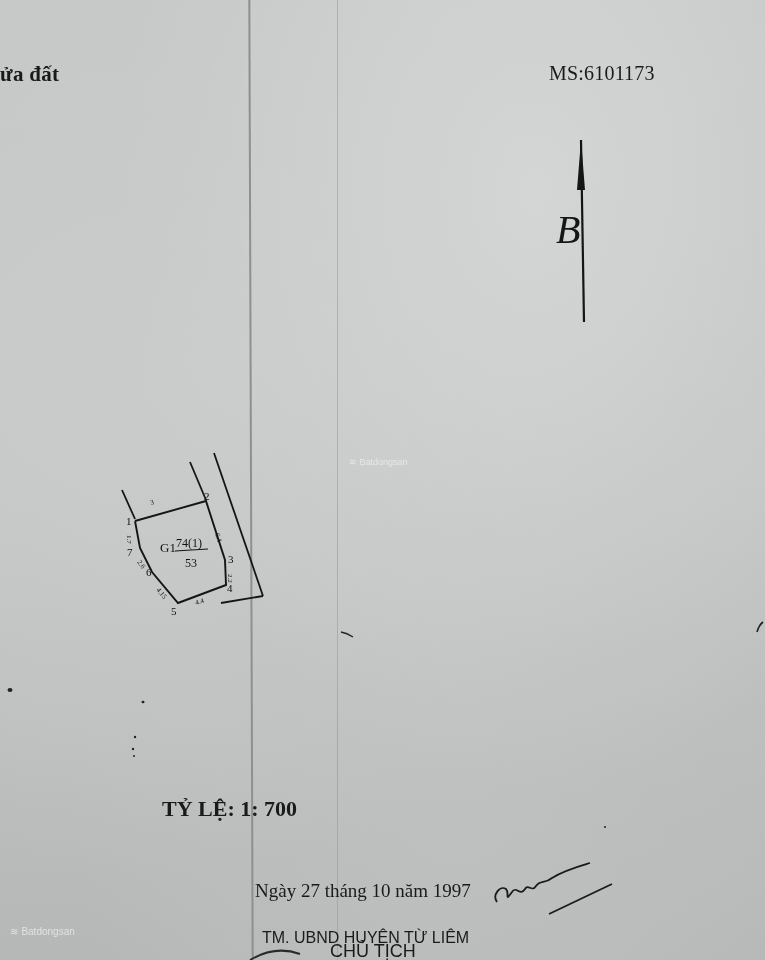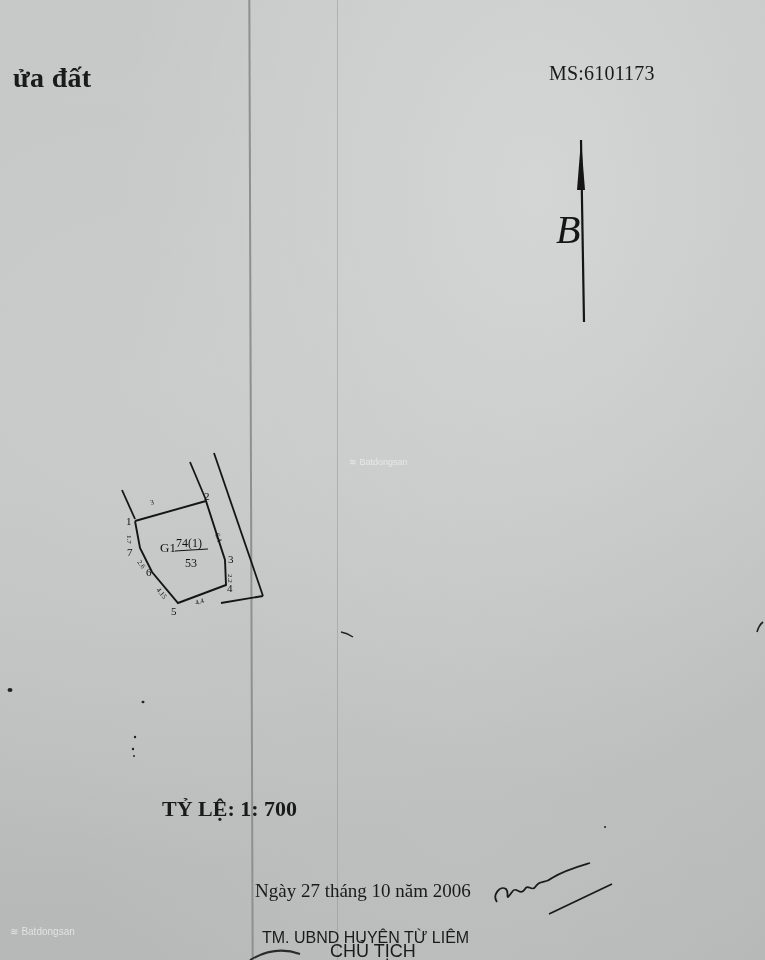--- a/index.html
+++ b/index.html
@@ -17,21 +17,21 @@
       radial-gradient(ellipse at 60% 75%, #bfc1c1 0%, rgba(191,193,193,0) 60%),
       linear-gradient(180deg, #c6c7c7 0%, #c3c4c4 50%, #b6b8b8 100%);
   }
   .fold-line {
     position: absolute; top: 0; width: 2px; height: 960px;
     background: #8e8f90;
   }
   .fold-line.main { left: 250px; transform: skewX(0.2deg); }
   .fold-line.faint { left: 337px; width: 1px; background: rgba(140,142,142,0.45); }
   .txt { position: absolute; white-space: nowrap; }
-  .header-left { left: 0; top: 62px; font-size: 28px; font-weight: bold; letter-spacing: 0.3px; padding-left: 13px; }
+  .header-left { left: 0; top: 62px; font-size: 21px; font-weight: bold; letter-spacing: 0.3px; }
   .header-right { left: 549px; top: 62px; font-size: 20px; letter-spacing: 0.2px; }
   .scale { left: 162px; top: 796px; font-size: 22px; font-weight: bold; }
   .date-line { left: 255px; top: 880px; font-size: 19px; }
   .org-line { left: 262px; top: 929px; font-family: "Liberation Sans", sans-serif; font-size: 16px; }
   .title-line { left: 330px; top: 941px; font-family: "Liberation Sans", sans-serif; font-size: 18px; }
   .watermark {
     position: absolute; display: flex; align-items: center; gap: 3px;
     color: rgba(240,240,240,0.75); font-family: "Liberation Sans", sans-serif;
   }
   .watermark.center { left: 349px; top: 457px; font-size: 9px; }
@@ -107,21 +107,21 @@
 
   <g stroke="#1a1a1a" fill="none" stroke-width="1.8">
     <path d="M497 902 C492 895 500 885 506 889 C510 893 504 903 512 892 C516 885 520 897 525 889 C528 883 532 893 536 886 C540 880 545 884 552 878 C565 870 580 866 590 863"></path>
     <path d="M549 914 L612 884"></path>
   </g>
 
   <path d="M250 960 Q275 945 300 954" stroke="#2a2a2a" stroke-width="2" fill="none"></path>
 </svg>
 
 <div class="txt scale">TỶ LỆ: 1: 700</div>
-<div class="txt date-line">Ngày 27 tháng 10 năm 2006</div>
+<div class="txt date-line">Ngày 27 tháng 10 năm 1997</div>
 <div class="txt org-line">TM. UBND HUYỆN TỪ LIÊM</div>
 <div class="txt title-line">CHỦ TỊCH</div>
 
 <div class="watermark center">
   <span>≋</span>
   <span>Batdongsan</span>
 </div>
 <div class="watermark corner">
   <span>≋</span>
   <span>Batdongsan</span>

